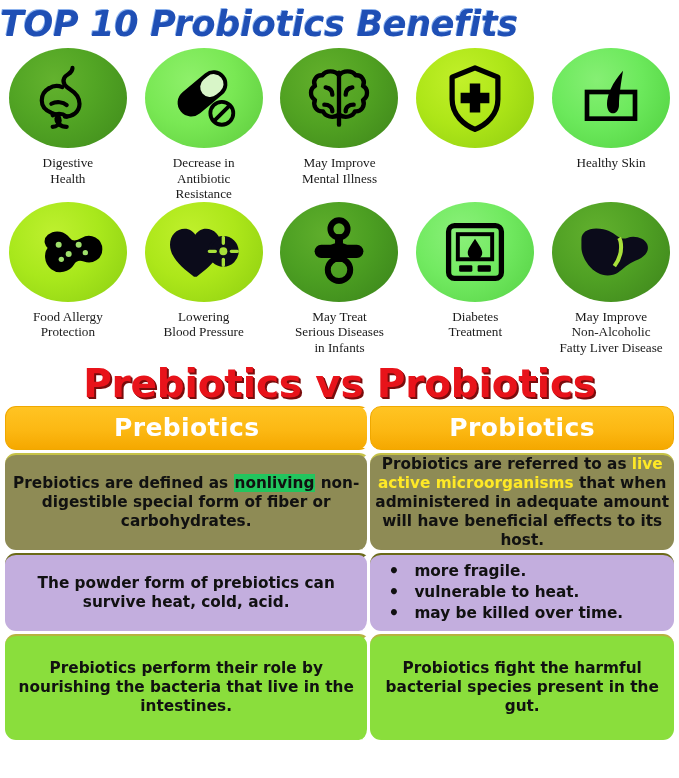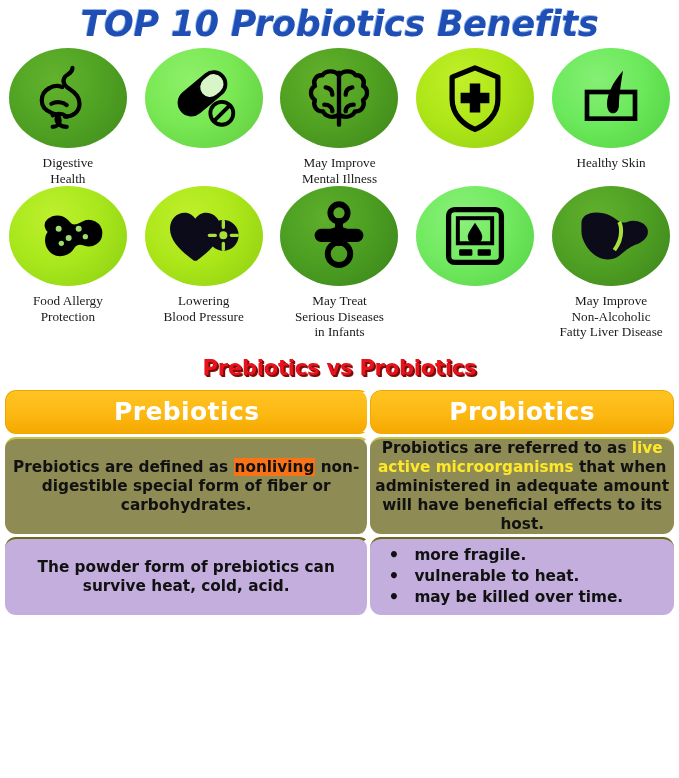--- a/index.html
+++ b/index.html
@@ -10,21 +10,20 @@
   body {
     width: 679px;
     height: 778px;
     overflow: hidden;
     font-family: "Liberation Serif", "DejaVu Serif", serif;
     position: relative;
   }
 
   
   .main-title {
-    text-align: center;
     font-family: "DejaVu Sans", "Liberation Sans", sans-serif;
     font-weight: bold;
     font-style: italic;
     font-size: 35px;
     letter-spacing: -0.3px;
     color: #1f4fb5;
     padding-top: 2px;
     height: 46px;
     line-height: 44px;
     text-shadow:
@@ -81,21 +80,21 @@
     line-height: 15.6px;
     color: #1a1a1a;
     width: 134px;
   }
 
   
   .section-title {
     text-align: center;
     font-family: "DejaVu Sans", "Liberation Sans", sans-serif;
     font-weight: bold;
-    font-size: 21px;
+    font-size: 39px;
     color: #e8131a;
     letter-spacing: -0.2px;
     height: 44px;
     line-height: 44px;
     margin-top: 6px;
     text-shadow: 2px 2px 0 #7a0c0c, 1px 1px 0 #a81010;
     white-space: nowrap;
   }
 
   
@@ -133,21 +132,21 @@
     padding: 5px 8px;
     border-top: 2px solid #7c7a1f;
   }
   .cell-left  { width: 334px; border-right: 3px solid #ffffff; }
   .cell-right { width: 280px; }
 
   .r1 { background: #8e8b55; height: 74px; border-top: 2px solid #c6c246; }
   .r2 { background: #c3aede; height: 76px; border-top: 2px solid #6b6a18; }
   .r3 { background: #8ade3c; height: 104px; border-top: 2px solid #b7b241; }
 
-  .hl { background: #f97316; color: #111111; padding: 0 1px; }
+  .hl { background: #22c55e; color: #111111; padding: 0 1px; }
   .hl-y { color: #ffe926; }
 
   .bullets {
     text-align: left;
     padding-left: 14px;
     margin: 0;
   }
   .bullets li {
     list-style: none;
     position: relative;
@@ -191,20 +190,25 @@
             <svg width="70" height="62" viewBox="0 0 110 96">
     <g transform="rotate(-40 52 40)">
       <rect x="10" y="22" width="84" height="38" rx="19" fill="#000"></rect>
       <rect x="52" y="25.5" width="38.5" height="31" rx="15.5" fill="#d8f5c8"></rect>
       <rect x="10" y="22" width="84" height="38" rx="19" fill="none" stroke="#000" stroke-width="5"></rect>
     </g>
     <circle cx="83" cy="72" r="18" fill="none" stroke="#000" stroke-width="6"></circle>
     <line x1="71" y1="84" x2="95" y2="60" stroke="#000" stroke-width="6"></line>
             </svg>
           </div>
+          <div class="benefit-label">
+            <div>Decrease in</div>
+            <div>Antibiotic</div>
+            <div>Resistance</div>
+          </div>
         </div>
         <div class="benefit-cell">
           <div class="bubble g-dark2">
             <svg width="70" height="64" viewBox="0 0 104 96">
     <path d="M52 10v78" style="fill:none;stroke:#000;stroke-width:6.5;stroke-linecap:round;stroke-linejoin:round"></path>
     <path d="M52 14c-6-8-20-8-25 0-9-1-15 8-11 16-8 4-8 16 0 21-4 9 3 18 12 17 3 8 15 11 24 5" style="fill:none;stroke:#000;stroke-width:6.5;stroke-linecap:round;stroke-linejoin:round"></path>
     <path d="M52 14c6-8 20-8 25 0 9-1 15 8 11 16 8 4 8 16 0 21 4 9-3 18-12 17-3 8-15 11-24 5" style="fill:none;stroke:#000;stroke-width:6.5;stroke-linecap:round;stroke-linejoin:round"></path>
     <path d="M32 32c6 1 10 5 10 11M30 58c7 0 12 4 12 10" style="fill:none;stroke:#000;stroke-width:6.5;stroke-linecap:round;stroke-linejoin:round"></path>
     <path d="M72 32c-6 1-10 5-10 11M74 58c-7 0-12 4-12 10" style="fill:none;stroke:#000;stroke-width:6.5;stroke-linecap:round;stroke-linejoin:round"></path>
             </svg>
@@ -287,20 +291,24 @@
         <div class="benefit-cell">
           <div class="bubble g-mint2">
             <svg width="64" height="66" viewBox="0 0 96 100">
     <rect x="8" y="10" width="80" height="80" rx="9" fill="none" stroke="#000" stroke-width="8"></rect>
     <rect x="22" y="23" width="52" height="38" fill="none" stroke="#000" stroke-width="6"></rect>
     <path d="M48 30c-6 9-11 16-11 21a11 11 0 0 0 22 0c0-5-5-12-11-21z" fill="#000"></path>
     <rect x="24" y="70" width="20" height="10" rx="2" fill="#000"></rect>
     <rect x="52" y="70" width="20" height="10" rx="2" fill="#000"></rect>
             </svg>
           </div>
+          <div class="benefit-label">
+            <div>Diabetes</div>
+            <div>Treatment</div>
+          </div>
         </div>
         <div class="benefit-cell">
           <div class="bubble g-dark4">
             <svg width="78" height="58" viewBox="0 0 116 86">
     <path d="M14 24c0-10 9-16 22-16 16 0 24 6 32 12 4 3 9 4 14 2 11-4 26 0 30 10 4 11-6 20-18 24-10 4-18 12-26 18-8 5-20 6-30 0C25 67 14 50 14 36z" fill="#0b0b1a"></path>
     <path d="M70 22c2 3 3 8 3 14 0 10-4 20-10 28" fill="none" stroke="#a8e03a" stroke-width="6"></path>
             </svg>
           </div>
           <div class="benefit-label">
             <div>May Improve</div>
@@ -338,16 +346,20 @@
               <li>more fragile.</li>
               <li>vulnerable to heat.</li>
               <li>may be killed over time.</li>
             </ul>
           </td>
     </tr>
     <tr>
           <td class="row-gap" colspan="2"></td>
         </tr>
 
+    <tr>
+      <td class="cell cell-left  r3" id="c3l">Prebiotics perform their role by nourishing the bacteria that live in the intestines.</td>
+      <td class="cell cell-right r3" id="c3r">Probiotics fight the harmful bacterial species present in the gut.</td>
+    </tr>
   </tbody>
     </table>
 
 </div>
 
 </body></html>

